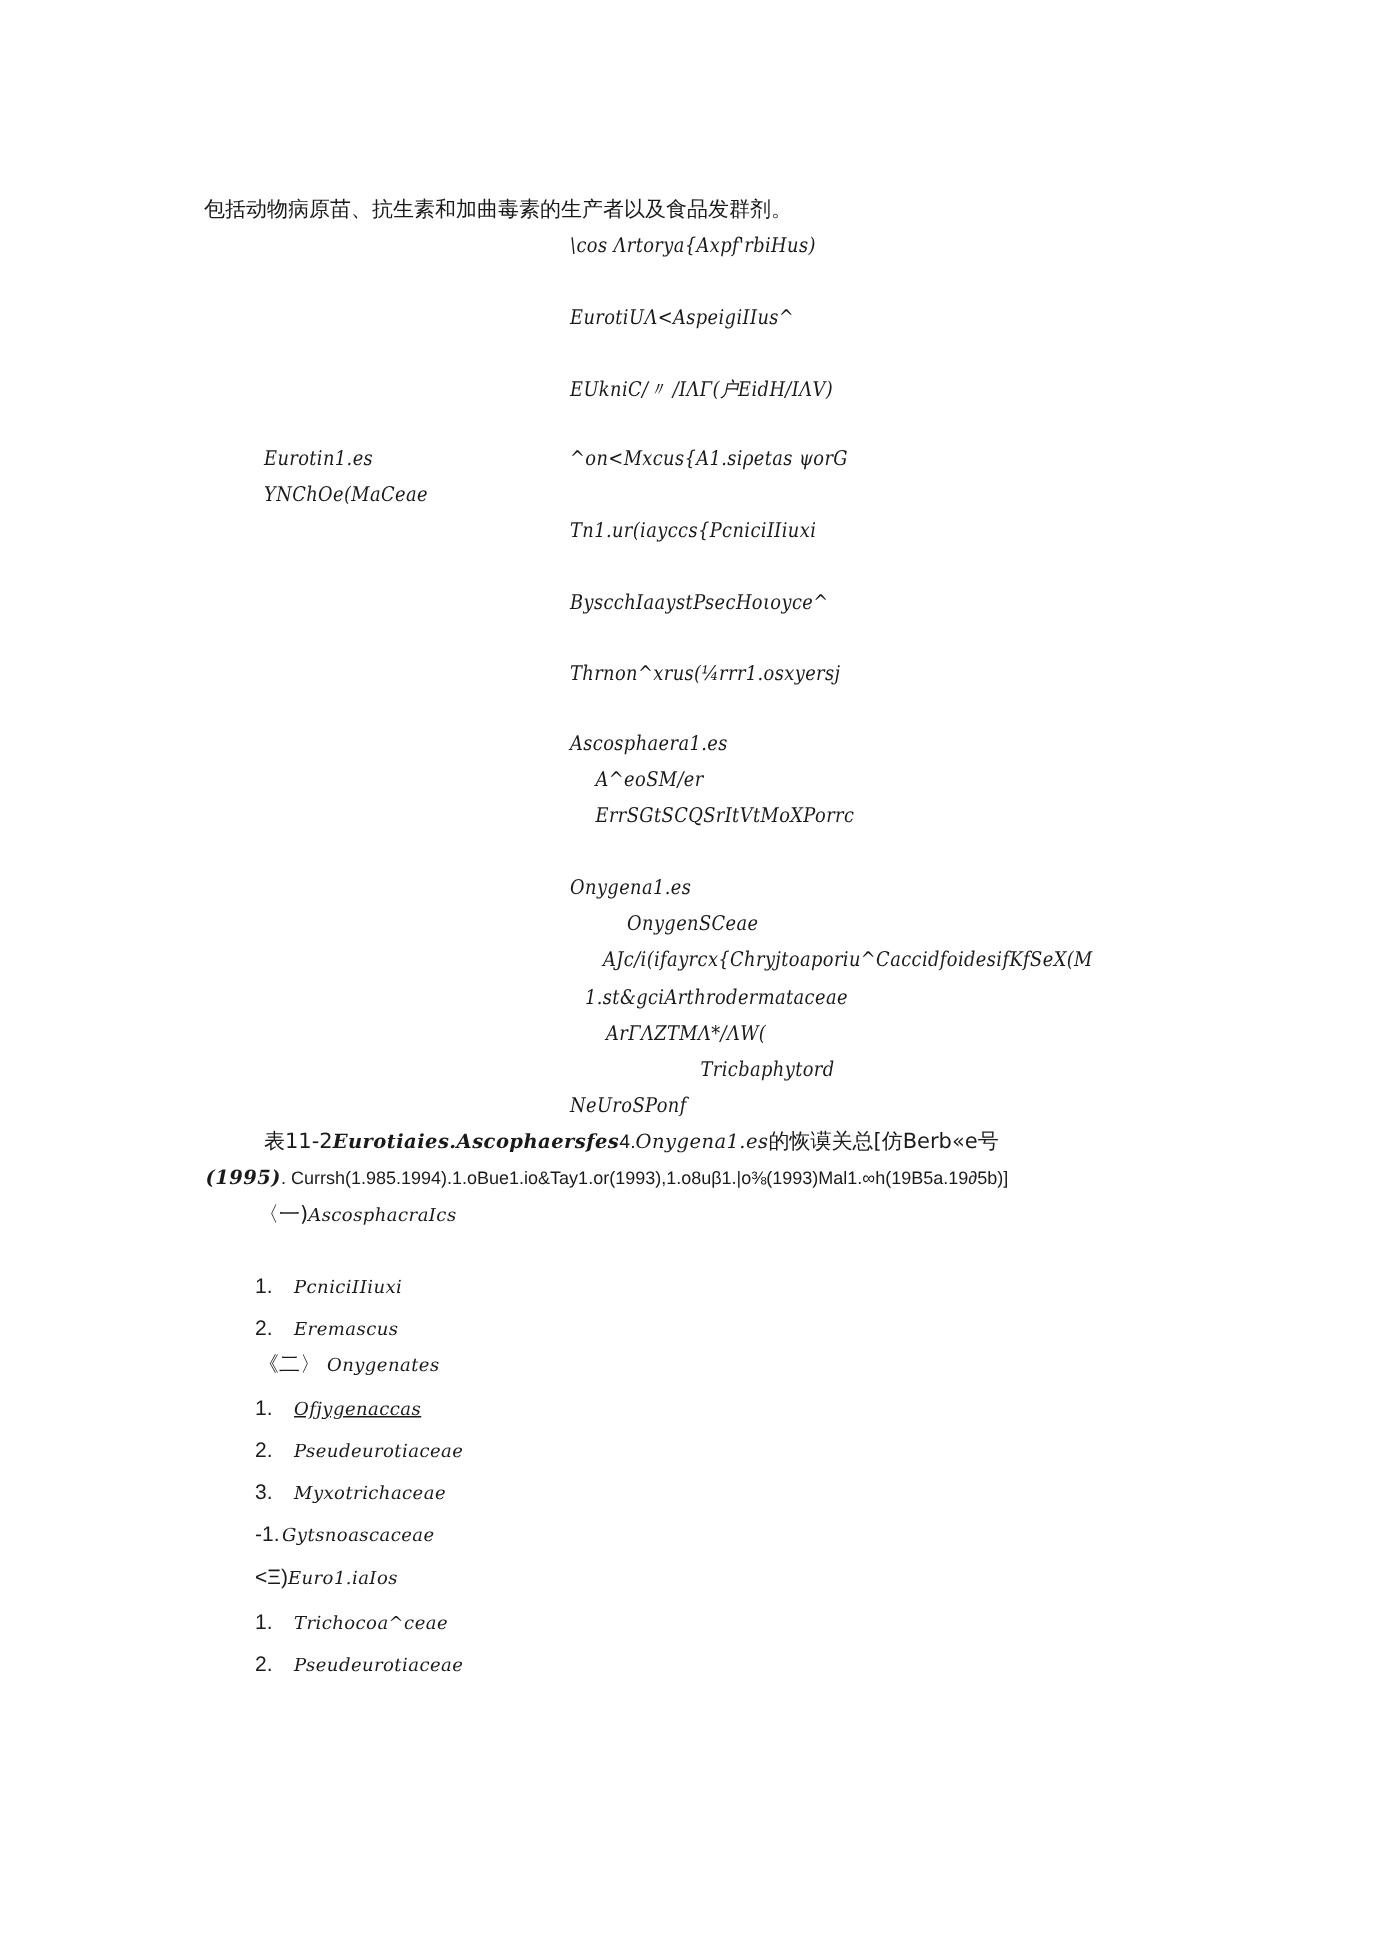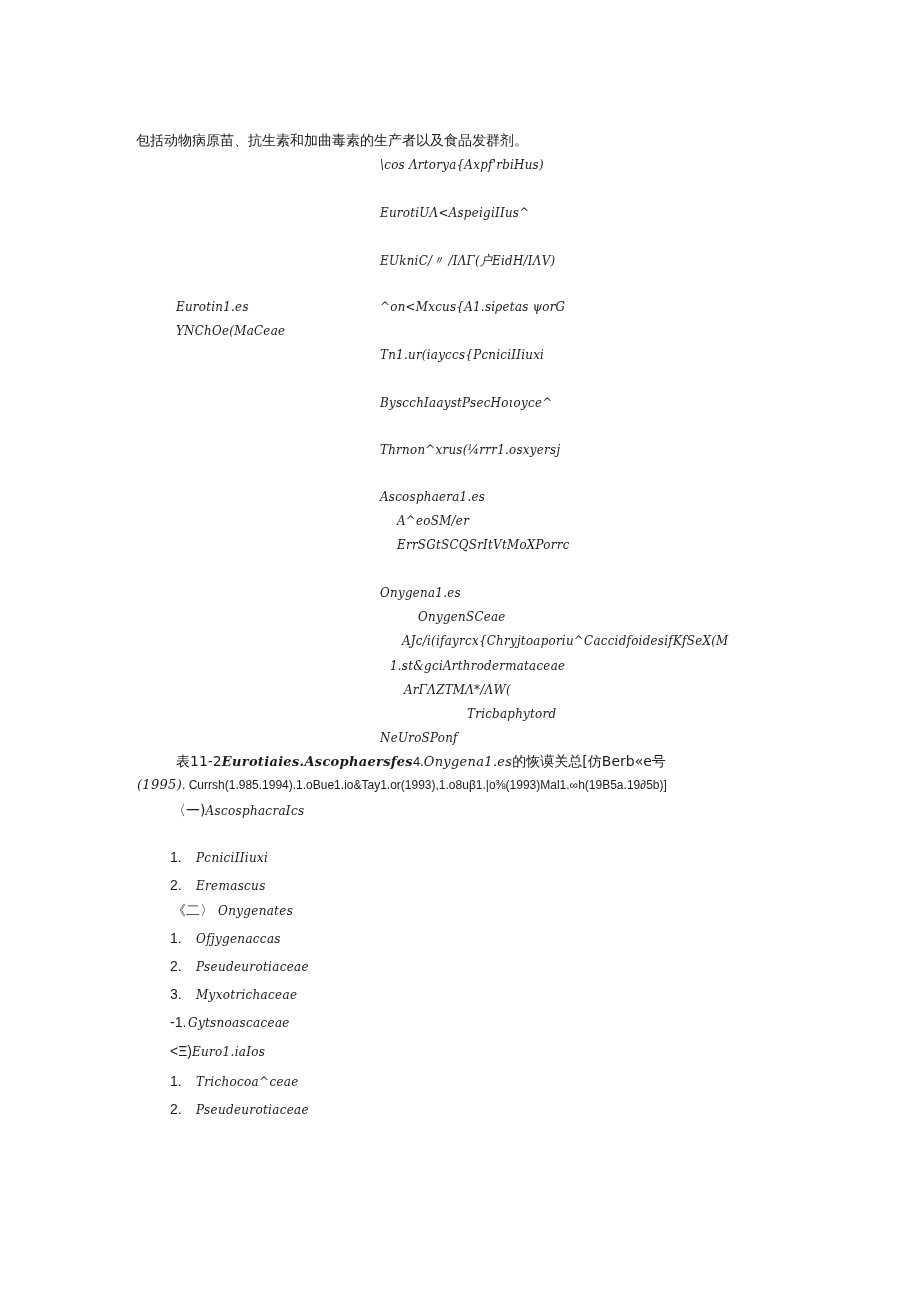--- a/index.html
+++ b/index.html
@@ -86,37 +86,37 @@
   <div class="line serif-it" style="left:467px; top:688px;">Tricbaphytord</div>
   <div class="line serif-it" style="left:380px; top:712px;">NeUroSPonf</div>
 
   <div class="line serif-it" style="left:176px; top:281px;">Eurotin1.es</div>
   <div class="line serif-it" style="left:176px; top:305px;">YNChOe(MaCeae</div>
 
   <div class="line" style="left:176px; top:736px;">
     <span class="cn">表11-2</span><span class="it" style="font-size:13px;font-weight:bold;">Eurotiaies.Ascophaersfes</span><span class="sans">4.</span><span class="it" style="font-size:13px;">Onygena1.es</span><span class="cn">的恢谟关总[仿Berb«e号</span>
   </div>
   <div class="line" style="left:137px; top:760px;">
-    <span class="it" style="font-size:13px;">(1995)</span><span class="sans" style="font-size:12px;">. Currsh(1.985.1994).1.oBue1.io&amp;Tay1.or(1993),1.o8uβ1.|o⅜(1993)Mal1.∞h(19B5a.19∂5b)]</span>
+    <span class="it" style="font-size:13px;font-weight:bold;">(1995)</span><span class="sans" style="font-size:12px;">. Currsh(1.985.1994).1.oBue1.io&amp;Tay1.or(1993),1.o8uβ1.|o⅜(1993)Mal1.∞h(19B5a.19∂5b)]</span>
   </div>
 
   <div class="list-line" style="left:172px; top:785px;">
     <span class="cn">〈一)</span><span class="it">AscosphacraIcs</span>
   </div>
   <div class="list-line" style="left:170px; top:832px;">
     <span class="num">1.</span><span class="it">PcniciIIiuxi</span>
   </div>
   <div class="list-line" style="left:170px; top:860px;">
     <span class="num">2.</span><span class="it">Eremascus</span>
   </div>
 
   <div class="list-line" style="left:172px; top:885px;">
     <span class="cn">《二〉</span><span class="it" style="margin-left:4px;">Onygenates</span>
   </div>
-  <div class="list-line" style="left:170px; top:913px;">
+  <div class="list-line" style="left:170px; top:913px;text-decoration:underline;">
     <span class="num">1.</span><span class="it">Ofjygenaccas</span>
   </div>
   <div class="list-line" style="left:170px; top:941px;">
     <span class="num">2.</span><span class="it">Pseudeurotiaceae</span>
   </div>
   <div class="list-line" style="left:170px; top:969px;">
     <span class="num">3.</span><span class="it">Myxotrichaceae</span>
   </div>
   <div class="list-line" style="left:170px; top:997px;">
     <span class="num" style="width:18px;">-1.</span><span class="it">Gytsnoascaceae</span>

